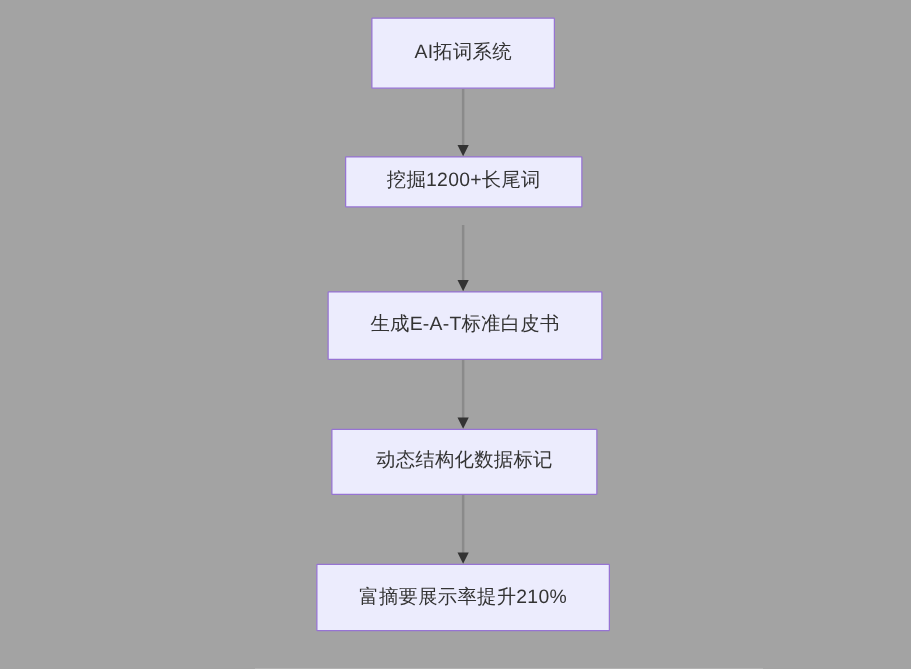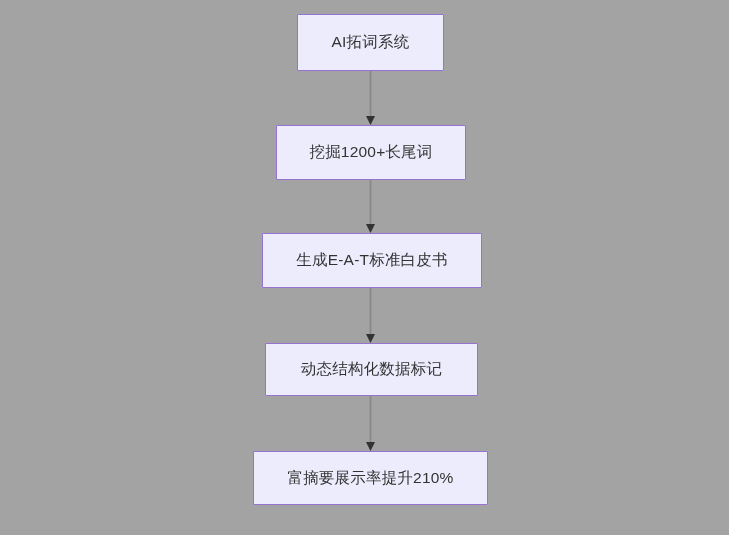--- a/index.html
+++ b/index.html
@@ -74,21 +74,21 @@
     <polygon class="edge-head" points="366,334 375,334 370.5,343" fill="#333333"></polygon>
   </svg>
   <svg class="edge" width="729" height="535" style="left:0; top:0;">
     <path class="edge-line" d="M 370.5 396 L 370.5 443" stroke="#8a8a8a"></path>
     <polygon class="edge-head" points="366,442 375,442 370.5,451" fill="#333333"></polygon>
   </svg>
 
   <div class="node" style="left: 297px; top: 14px; width: 147px; height: 57px; background: rgb(236, 236, 253); border-color: rgb(150, 115, 211); color: rgb(51, 51, 51);">
     <span class="node-label">AI拓词系统</span>
   </div>
-  <div class="node" style="left: 276px; top: 125px; width: 190px; height: 55px; background: rgb(236, 236, 253); border-color: rgb(150, 115, 211); color: rgb(51, 51, 51);">
+  <div class="node" style="left: 276px; top: 125px; width: 190px; height: 41px; background: rgb(236, 236, 253); border-color: rgb(150, 115, 211); color: rgb(51, 51, 51);">
     <span class="node-label">挖掘1200+长尾词</span>
   </div>
   <div class="node" style="left: 262px; top: 233px; width: 220px; height: 55px; background: rgb(236, 236, 253); border-color: rgb(150, 115, 211); color: rgb(51, 51, 51); text-align: right;">
     <span class="node-label">生成E-A-T标准白皮书</span>
   </div>
   <div class="node" style="left: 265px; top: 343px; width: 213px; height: 53px; background: rgb(236, 236, 253); border-color: rgb(150, 115, 211); color: rgb(51, 51, 51);">
     <span class="node-label">动态结构化数据标记</span>
   </div>
   <div class="node" style="left: 253px; top: 451px; width: 235px; height: 54px; background: rgb(236, 236, 253); border-color: rgb(150, 115, 211); color: rgb(51, 51, 51); align-items: center;">
     <span class="node-label">富摘要展示率提升210%</span>

